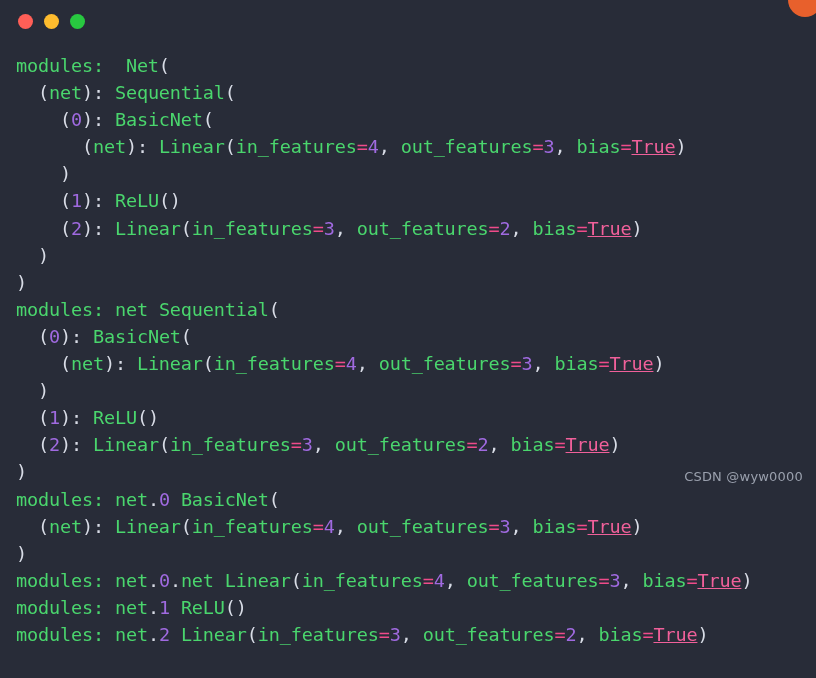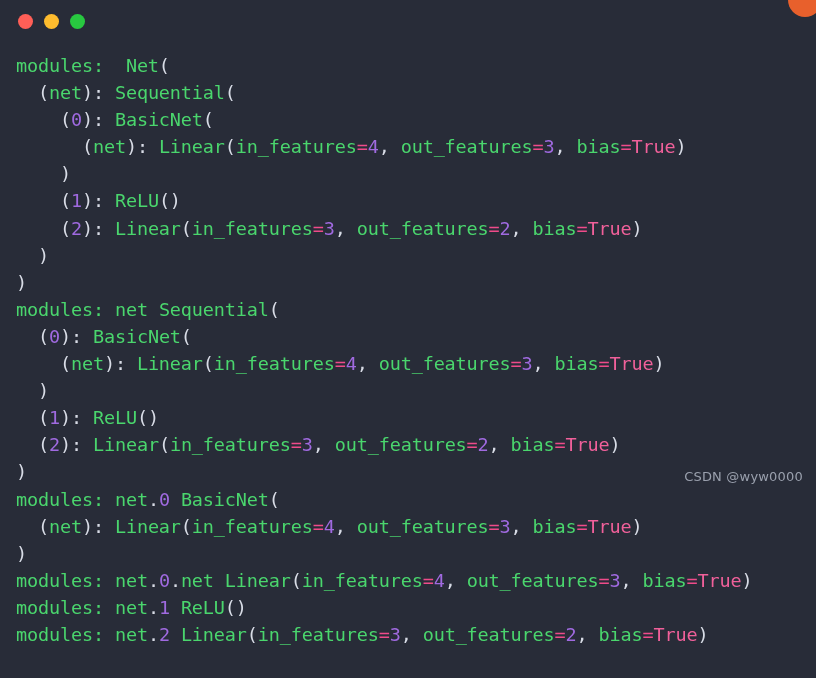--- a/index.html
+++ b/index.html
@@ -68,21 +68,21 @@
     white-space: pre;
     height: 27.1px;
   }
   .tok { white-space: pre; }
 
   
   .t-name   { color: #4ad66d; }   
   .t-punc   { color: #d8dce6; }   
   .t-num    { color: #a06ae0; }   
   .t-op     { color: #ef4b8a; }   
-  .t-bool   { color: #f0609a; }   
+  .t-bool   { color: #f0609a; text-decoration: underline; }   
   .t-plain  { color: #4ad66d; }
 
   
   #watermark {
     position: absolute;
     right: 13px;
     bottom: 8px;
     font-family: "DejaVu Sans", sans-serif;
     font-size: 13px;
     color: #9aa0ad;

